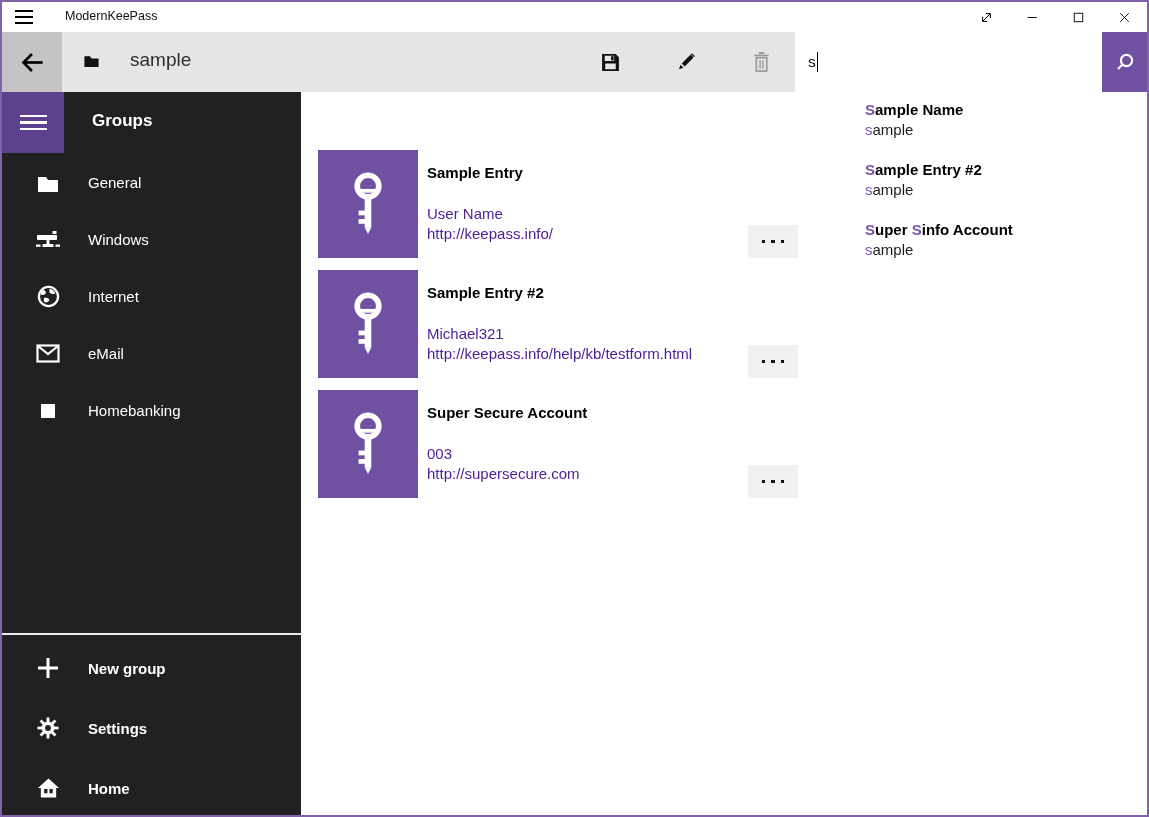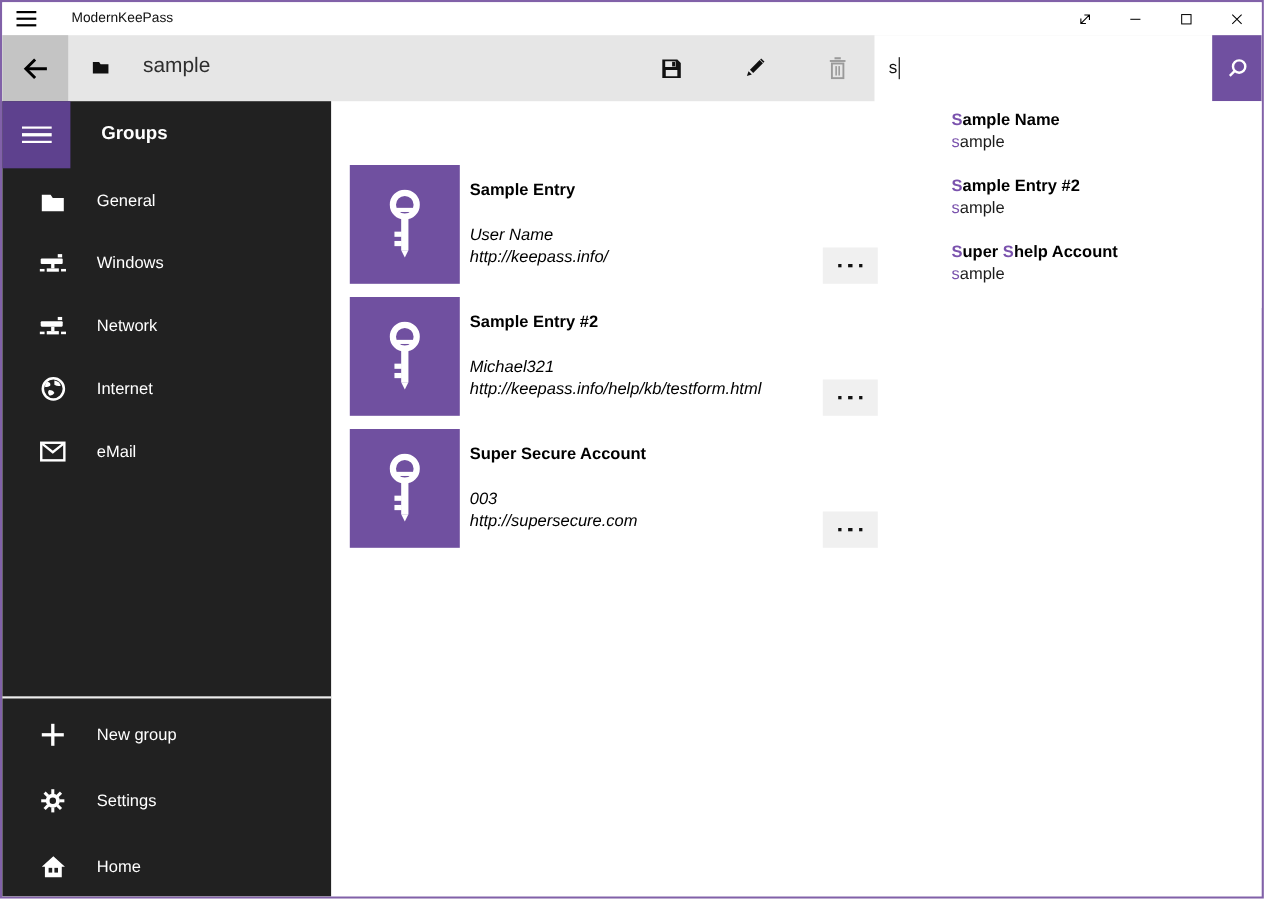--- a/index.html
+++ b/index.html
@@ -47,27 +47,27 @@
   .sb-burger{width:27px;height:16px;display:flex;flex-direction:column;justify-content:space-between;}
   .sb-burger i{display:block;height:2.4px;background:#fff;}
   .sb-heading{position:absolute;left:90px;top:19px;font-size:17px;font-weight:700;}
   .group-list{position:absolute;left:0;top:62px;width:100%;}
   .sb-item{height:57px;display:flex;align-items:center;padding-left:34px;box-sizing:border-box;}
   .sb-icon{width:24px;height:24px;display:flex;align-items:center;justify-content:center;flex:0 0 24px;}
   .sb-label{margin-left:28px;font-size:15px;color:#fff;}
   .sb-divider{position:absolute;left:0;top:541px;width:100%;height:1.5px;background:#ececec;}
   .action-list{position:absolute;left:0;top:546px;width:100%;}
   .action-list .sb-item{height:60px;}
-  .action-list .sb-label{font-weight:400;}
+  .action-list .sb-label{font-weight:700;}
   
   .entry-list{position:absolute;left:316px;top:148px;width:480px;}
   .entry{position:relative;height:108px;margin-bottom:12px;}
   .tile{position:absolute;left:0;top:0;width:100px;height:108px;background:var(--accent);display:flex;align-items:center;justify-content:center;}
   .entry-title{position:absolute;left:109px;top:14px;font-size:15px;font-weight:700;color:#000;}
-  .entry-sub{position:absolute;left:109px;top:54px;font-size:15px;line-height:20px;color:#000000;font-style:italic;}
+  .entry-sub{position:absolute;left:109px;top:54px;font-size:15px;line-height:20px;color:#4c1d95;}
   .more-btn{position:absolute;right:0;bottom:0;width:50px;height:33px;background:var(--morebtn-bg);display:flex;align-items:center;justify-content:center;gap:6px;}
   .more-btn i{width:3.5px;height:3.5px;background:#111;display:block;}
 </style>
 </head>
 <body>
 
 <div class="window">
 
   <div class="titlebar">
     <div class="tb-burger">
@@ -156,21 +156,21 @@
   <div class="suggestions">
     <div class="sugg-item">
       <div class="sugg-title"><span class="hl">S</span><span>ample Name</span></div>
       <div class="sugg-sub"><span class="hl">s</span><span>ample</span></div>
     </div>
     <div class="sugg-item">
       <div class="sugg-title"><span class="hl">S</span><span>ample Entry #2</span></div>
       <div class="sugg-sub"><span class="hl">s</span><span>ample</span></div>
     </div>
     <div class="sugg-item">
-      <div class="sugg-title"><span class="hl">S</span><span>uper </span><span class="hl">S</span><span>help Account</span></div>
+      <div class="sugg-title"><span class="hl">S</span><span>uper </span><span class="hl">S</span><span>info Account</span></div>
       <div class="sugg-sub"><span class="hl">s</span><span>ample</span></div>
     </div>
   </div>
 
   <div class="sidebar">
     <div class="sb-burger-btn">
       <div class="sb-burger">
           <i></i>
           <i></i>
           <i></i>
@@ -195,50 +195,45 @@
               <rect x="10.5" y="9" width="3" height="4"></rect>
               <rect x="6.5" y="13" width="11" height="3"></rect>
               <rect x="0" y="13.5" width="4.5" height="2.3"></rect>
               <rect x="19.5" y="13.5" width="4.5" height="2.3"></rect>
             </svg>
         </span>
         <span class="sb-label">Windows</span>
       </div>
       <div class="sb-item">
         <span class="sb-icon">
-          <svg width="24" height="18" viewBox="0 0 24 18" fill="#fff">
-              <rect x="16.5" y="0" width="4" height="3"></rect>
-              <rect x="1" y="4" width="20" height="5" rx="1"></rect>
-              <rect x="10.5" y="9" width="3" height="4"></rect>
-              <rect x="6.5" y="13" width="11" height="3"></rect>
-              <rect x="0" y="13.5" width="4.5" height="2.3"></rect>
-              <rect x="19.5" y="13.5" width="4.5" height="2.3"></rect>
-            </svg>
-        </span>
-        <span class="sb-label">Network</span>
-      </div>
-      <div class="sb-item">
-        <span class="sb-icon">
           <svg width="23" height="23" viewBox="0 0 24 24">
               <circle cx="12" cy="12" r="10" fill="none" stroke="#fff" stroke-width="2.4"></circle>
               <path d="M6 5 Q10 6 9 9 Q6 11 4 10 Q4 7 6 5 Z" fill="#fff"></path>
               <path d="M13 4 Q18 5 19 9 Q16 10 13 8 Z" fill="#fff"></path>
               <path d="M8 13 Q12 13 13 16 Q11 19 8 18 Q6 15 8 13 Z" fill="#fff"></path>
             </svg>
         </span>
         <span class="sb-label">Internet</span>
       </div>
       <div class="sb-item">
         <span class="sb-icon">
           <svg width="24" height="19" viewBox="0 0 24 19">
               <rect x="1.5" y="1.5" width="21" height="16" fill="none" stroke="#fff" stroke-width="2.2"></rect>
               <path d="M2.5 2.5 L12 10 L21.5 2.5" fill="none" stroke="#fff" stroke-width="2.2"></path>
             </svg>
         </span>
         <span class="sb-label">eMail</span>
+      </div>
+      <div class="sb-item">
+        <span class="sb-icon">
+          <svg width="14" height="14" viewBox="0 0 14 14">
+              <rect width="14" height="14" fill="#fff"></rect>
+            </svg>
+        </span>
+        <span class="sb-label">Homebanking</span>
       </div>
     </div>
 
     <div class="sb-divider"></div>
 
     <div class="action-list">
       <div class="sb-item">
         <span class="sb-icon">
           <svg width="22" height="22" viewBox="0 0 22 22" fill="#fff">
               <rect x="1" y="9.5" width="20" height="3"></rect>

